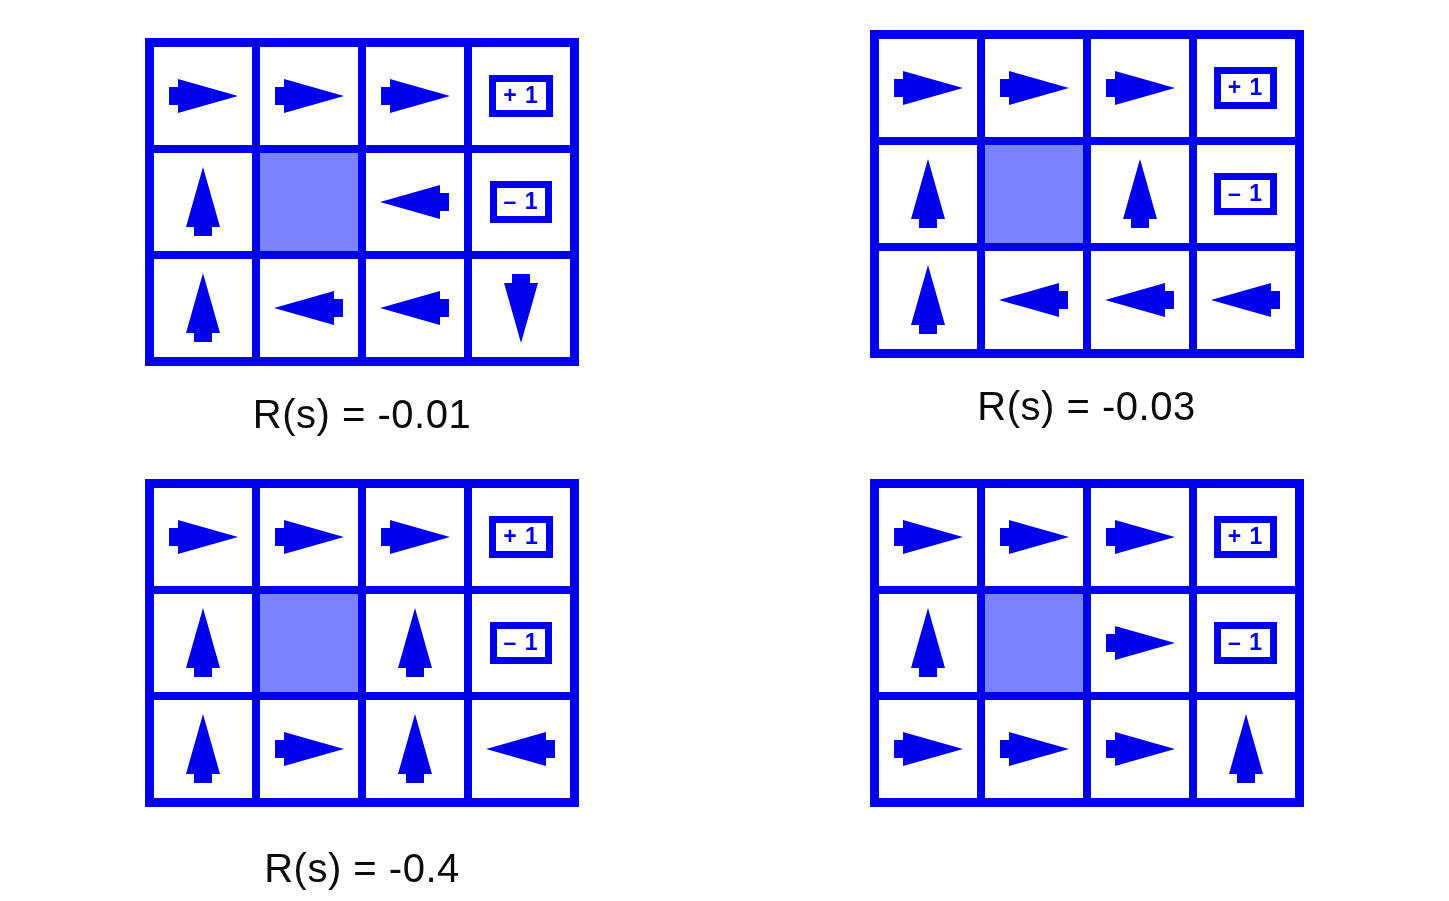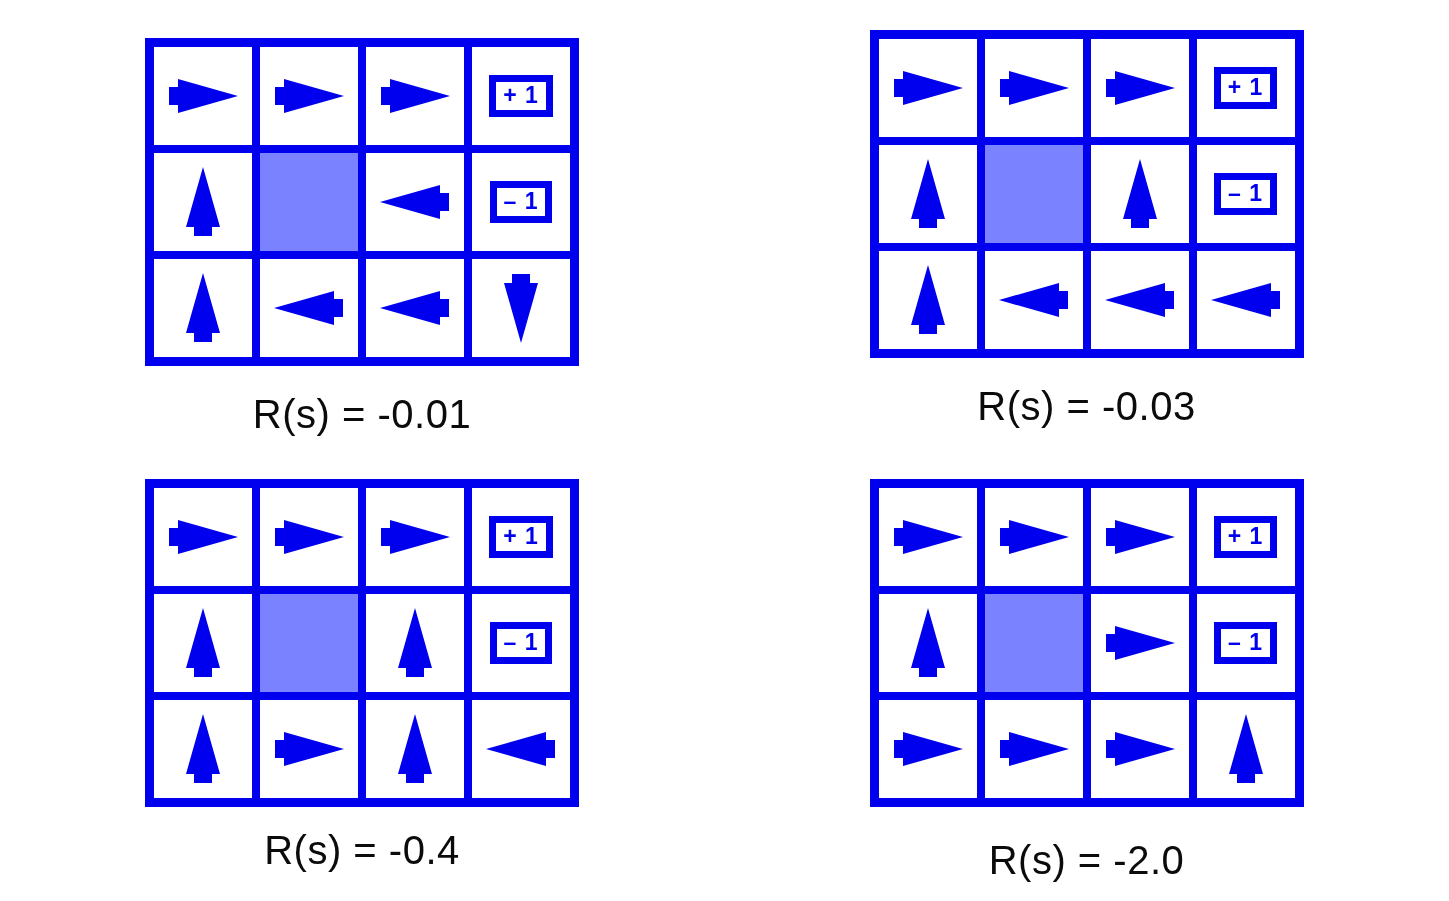--- a/index.html
+++ b/index.html
@@ -88,21 +88,21 @@
     margin-top: 27px;
     font-family: "Liberation Sans", sans-serif;
     font-size: 40px;
     font-weight: 400;
     color: #0b0b0b;
     letter-spacing: 0.5px;
     white-space: nowrap;
   }
   .panel-tl .caption { margin-top: 26px; }
   .panel-tr .caption { margin-top: 26px; }
-  .panel-bl .caption { margin-top: 21px; }
+  .panel-bl .caption { margin-top: 39px; }
   .panel-br .caption { margin-top: 31px; }
 </style>
 </head>
 <body>
 
 <div class="panels">
 
   <div class="panel panel-tl">
     <div class="grid">
         <div class="cell">
@@ -469,16 +469,15 @@
         <div class="cell">
           <span style="display: block; line-height: 0;">
             <svg class="arrow arrow-v" viewBox="0 0 46 74" width="46" height="74">
               <g transform="translate(0,74) rotate(-90)">
                 <polygon points="3,14 12,14 12,6 72,23 12,40 12,32 3,32" fill="#0000EE"></polygon>
               </g>
             </svg>
           </span>
         </div>
       </div>
-    <div class="caption">R(s) = -2.0</div>
   </div>
 
 </div>
 
 </body></html>

